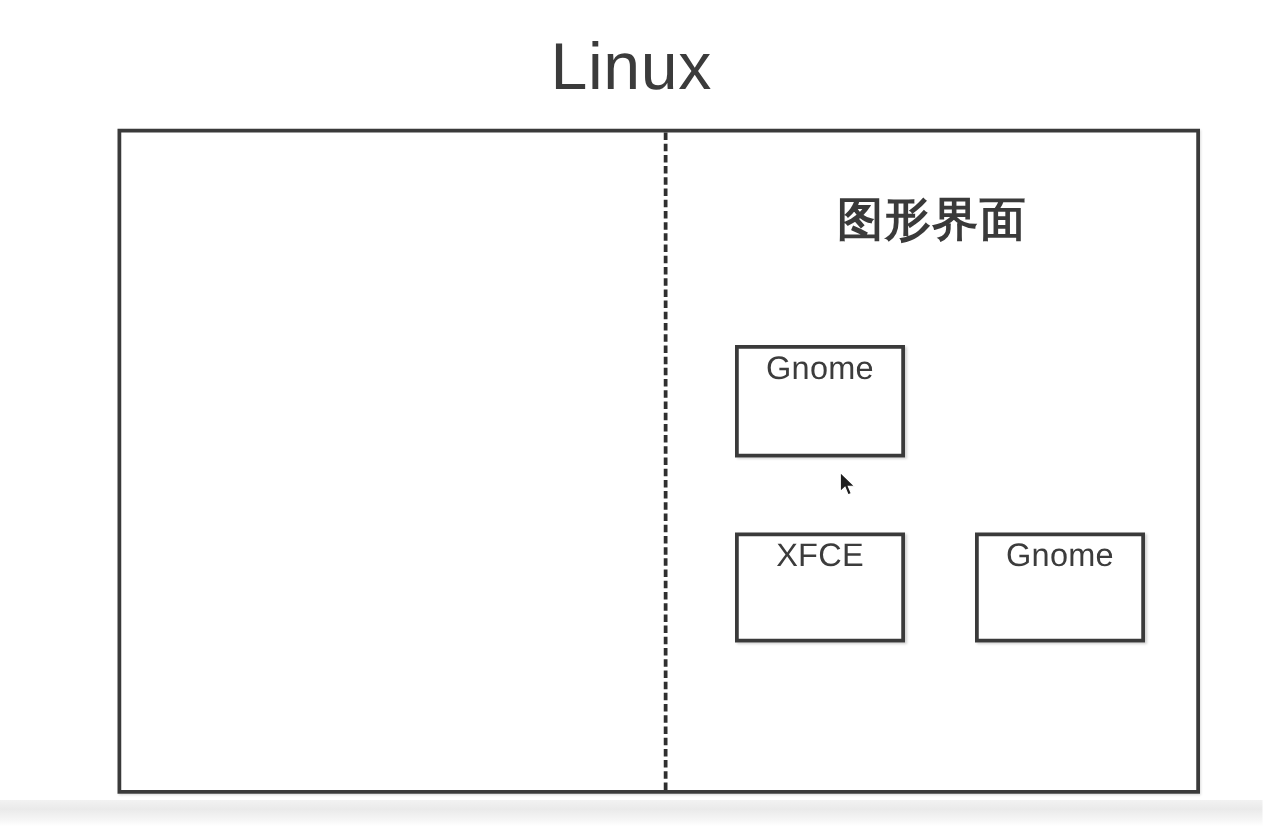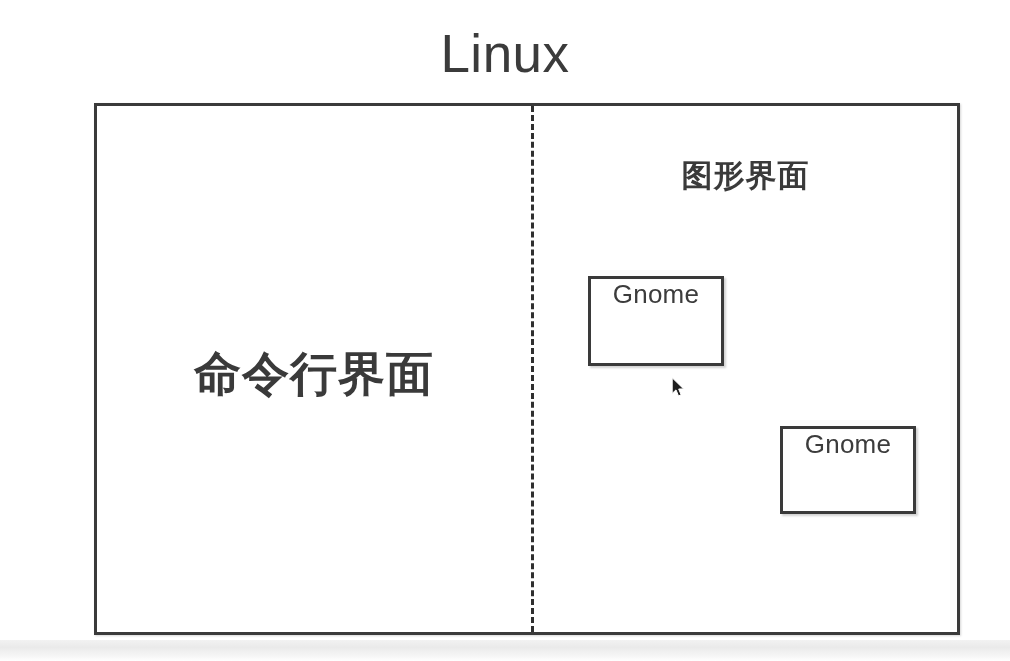--- a/index.html
+++ b/index.html
@@ -94,21 +94,21 @@
     letter-spacing: 1px;
     white-space: nowrap;
   }
 
   .gui-label {
     position: absolute;
     left: 0;
     top: 42px;
     width: 423px;
     text-align: center;
-    font-size: 31px;
+    font-size: 37px;
     line-height: 56px;
     font-weight: 700;
     color: #3a3a3a;
     letter-spacing: 1px;
     white-space: nowrap;
   }
 
   
   .de-box {
     position: absolute;
@@ -158,32 +158,32 @@
 <body>
 
 <div id="slide">
 
   <div class="slide-title">Linux</div>
 
   <div class="diagram-frame">
 
     <div class="divider"></div>
 
-    <div class="panel-left">
-      <div class="cli-label">命令行界面</div>
-    </div>
 
     <div class="panel-right">
       <div class="gui-label">图形界面</div>
 
       <div class="de-box pos-0">
         <span class="de-label">Gnome</span>
       </div>
 
 
+      <div class="de-box pos-2">
+        <span class="de-label">XFCE</span>
+      </div>
 
       <div class="de-box pos-3">
         <span class="de-label">Gnome</span>
       </div>
     </div>
 
   </div>
 
   <div class="cursor">
     <svg width="16" height="22" viewBox="0 0 16 22" xmlns="http://www.w3.org/2000/svg">

